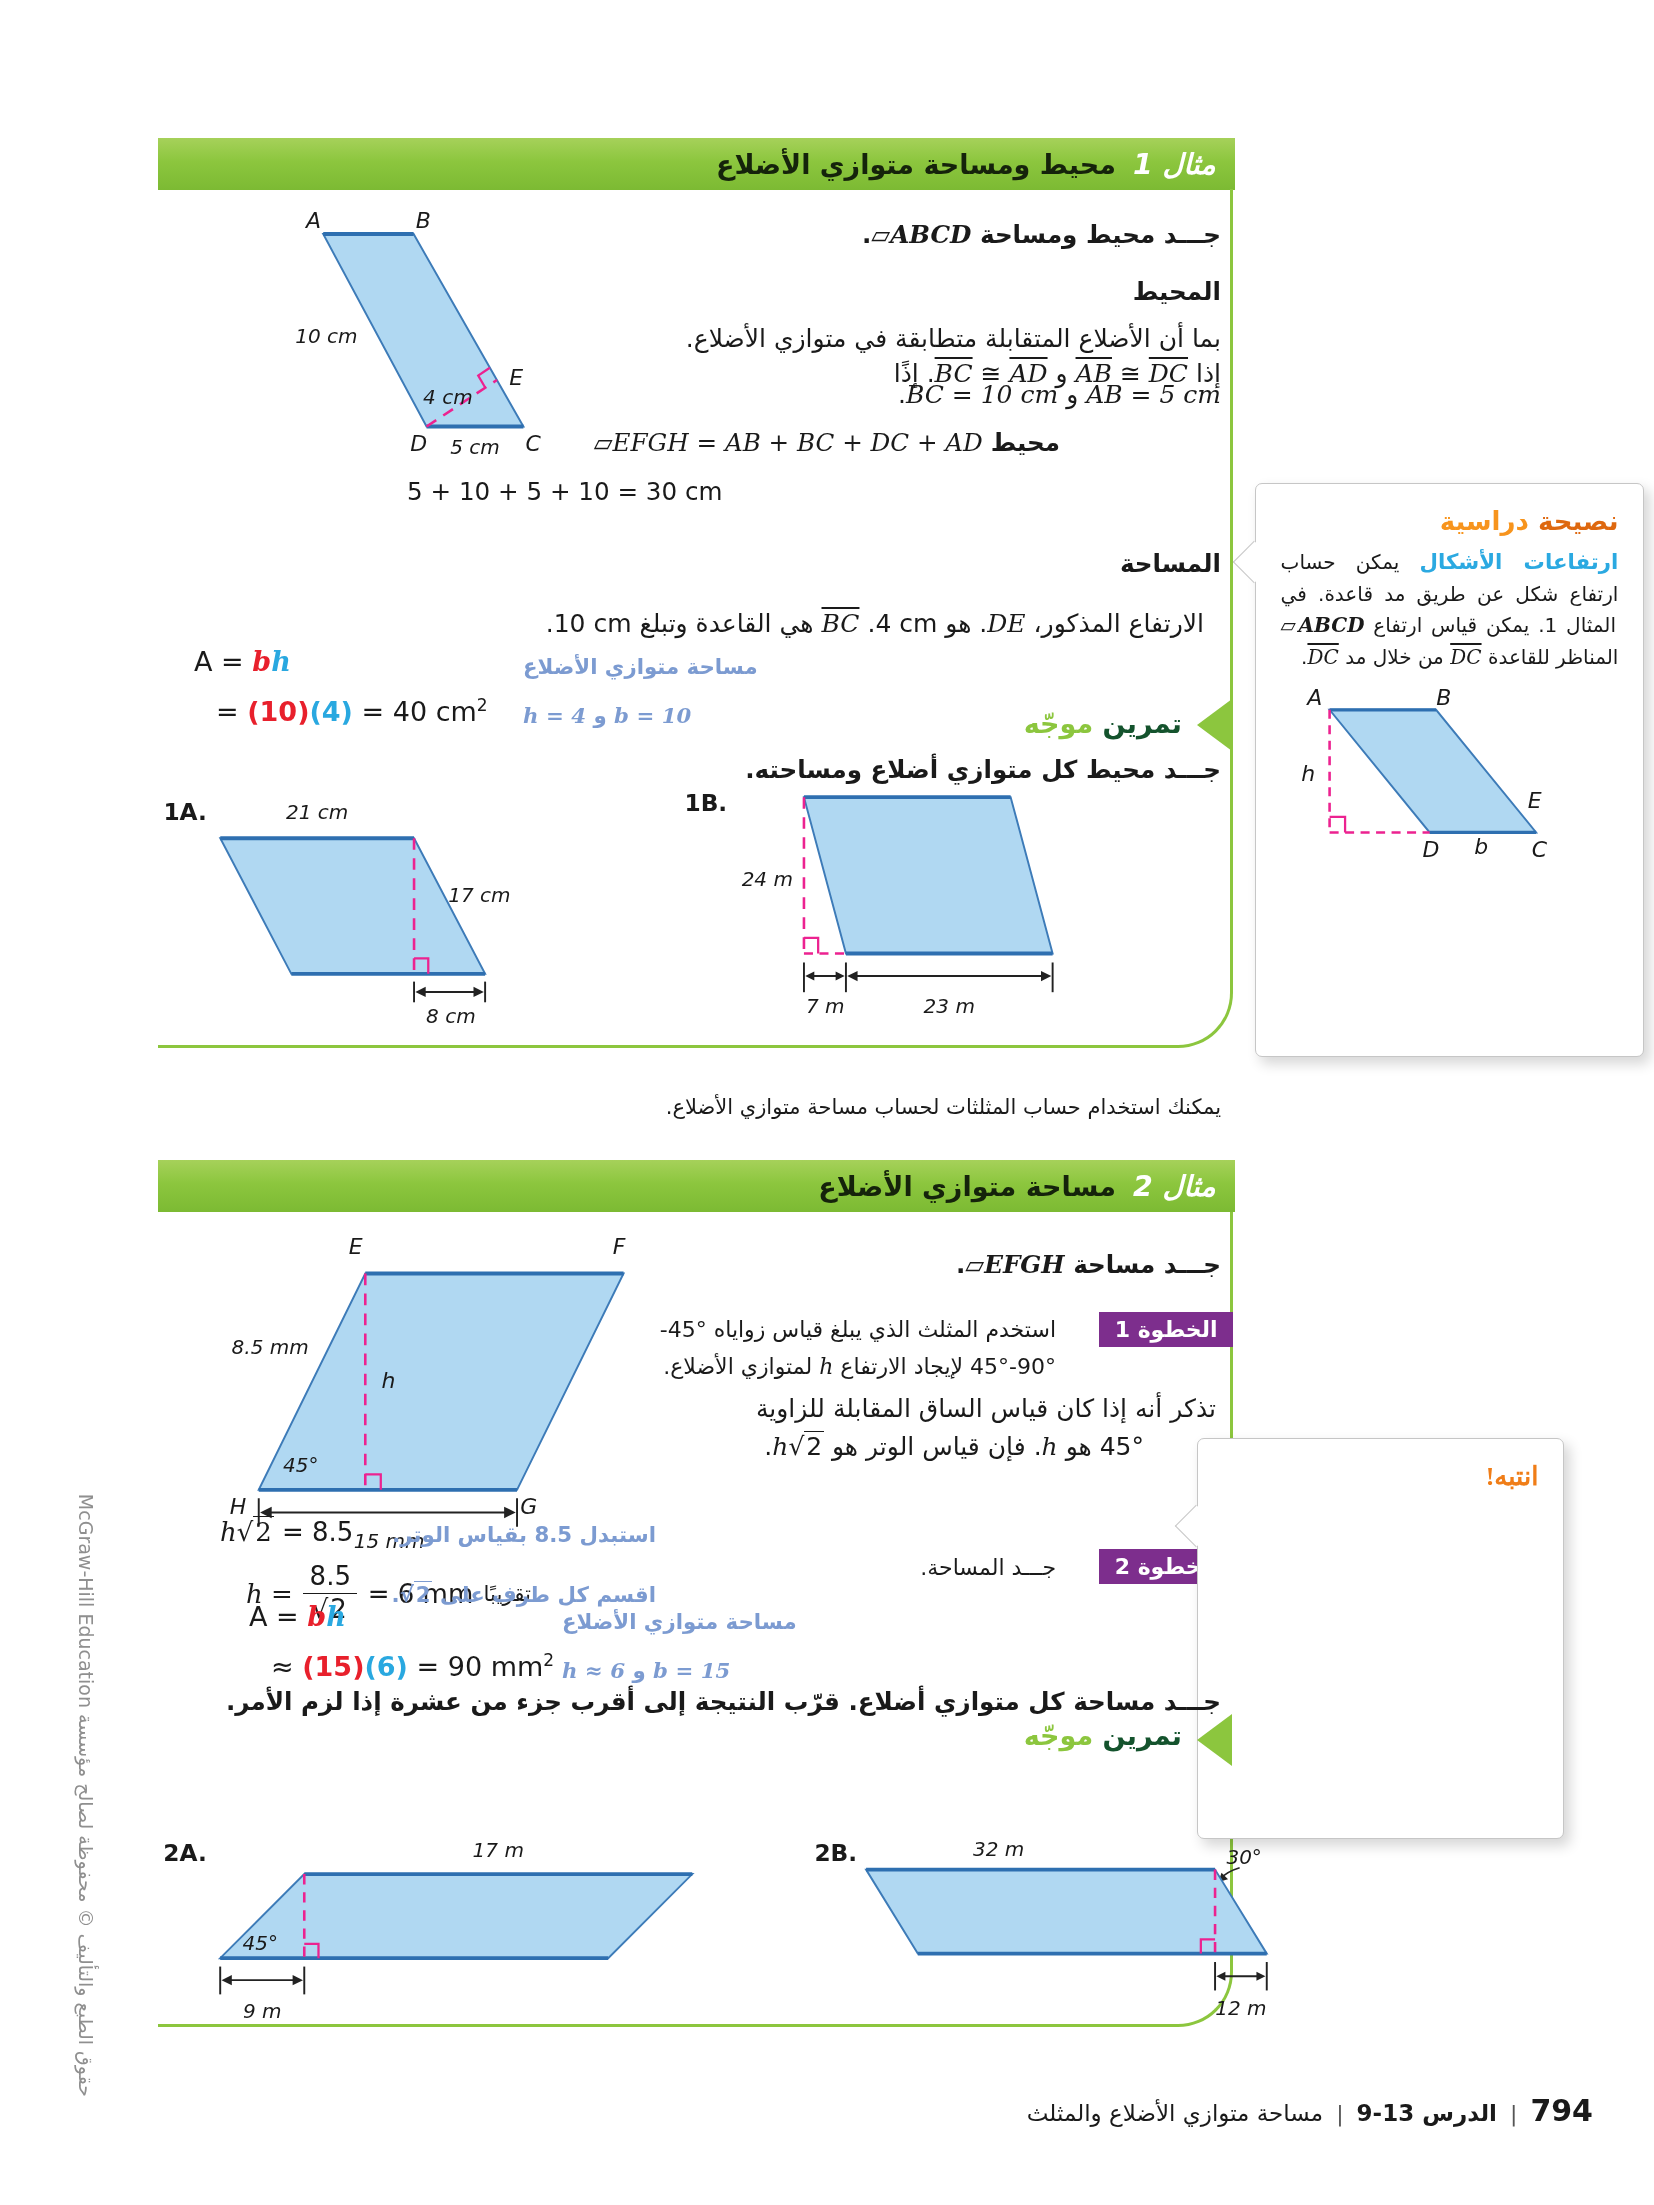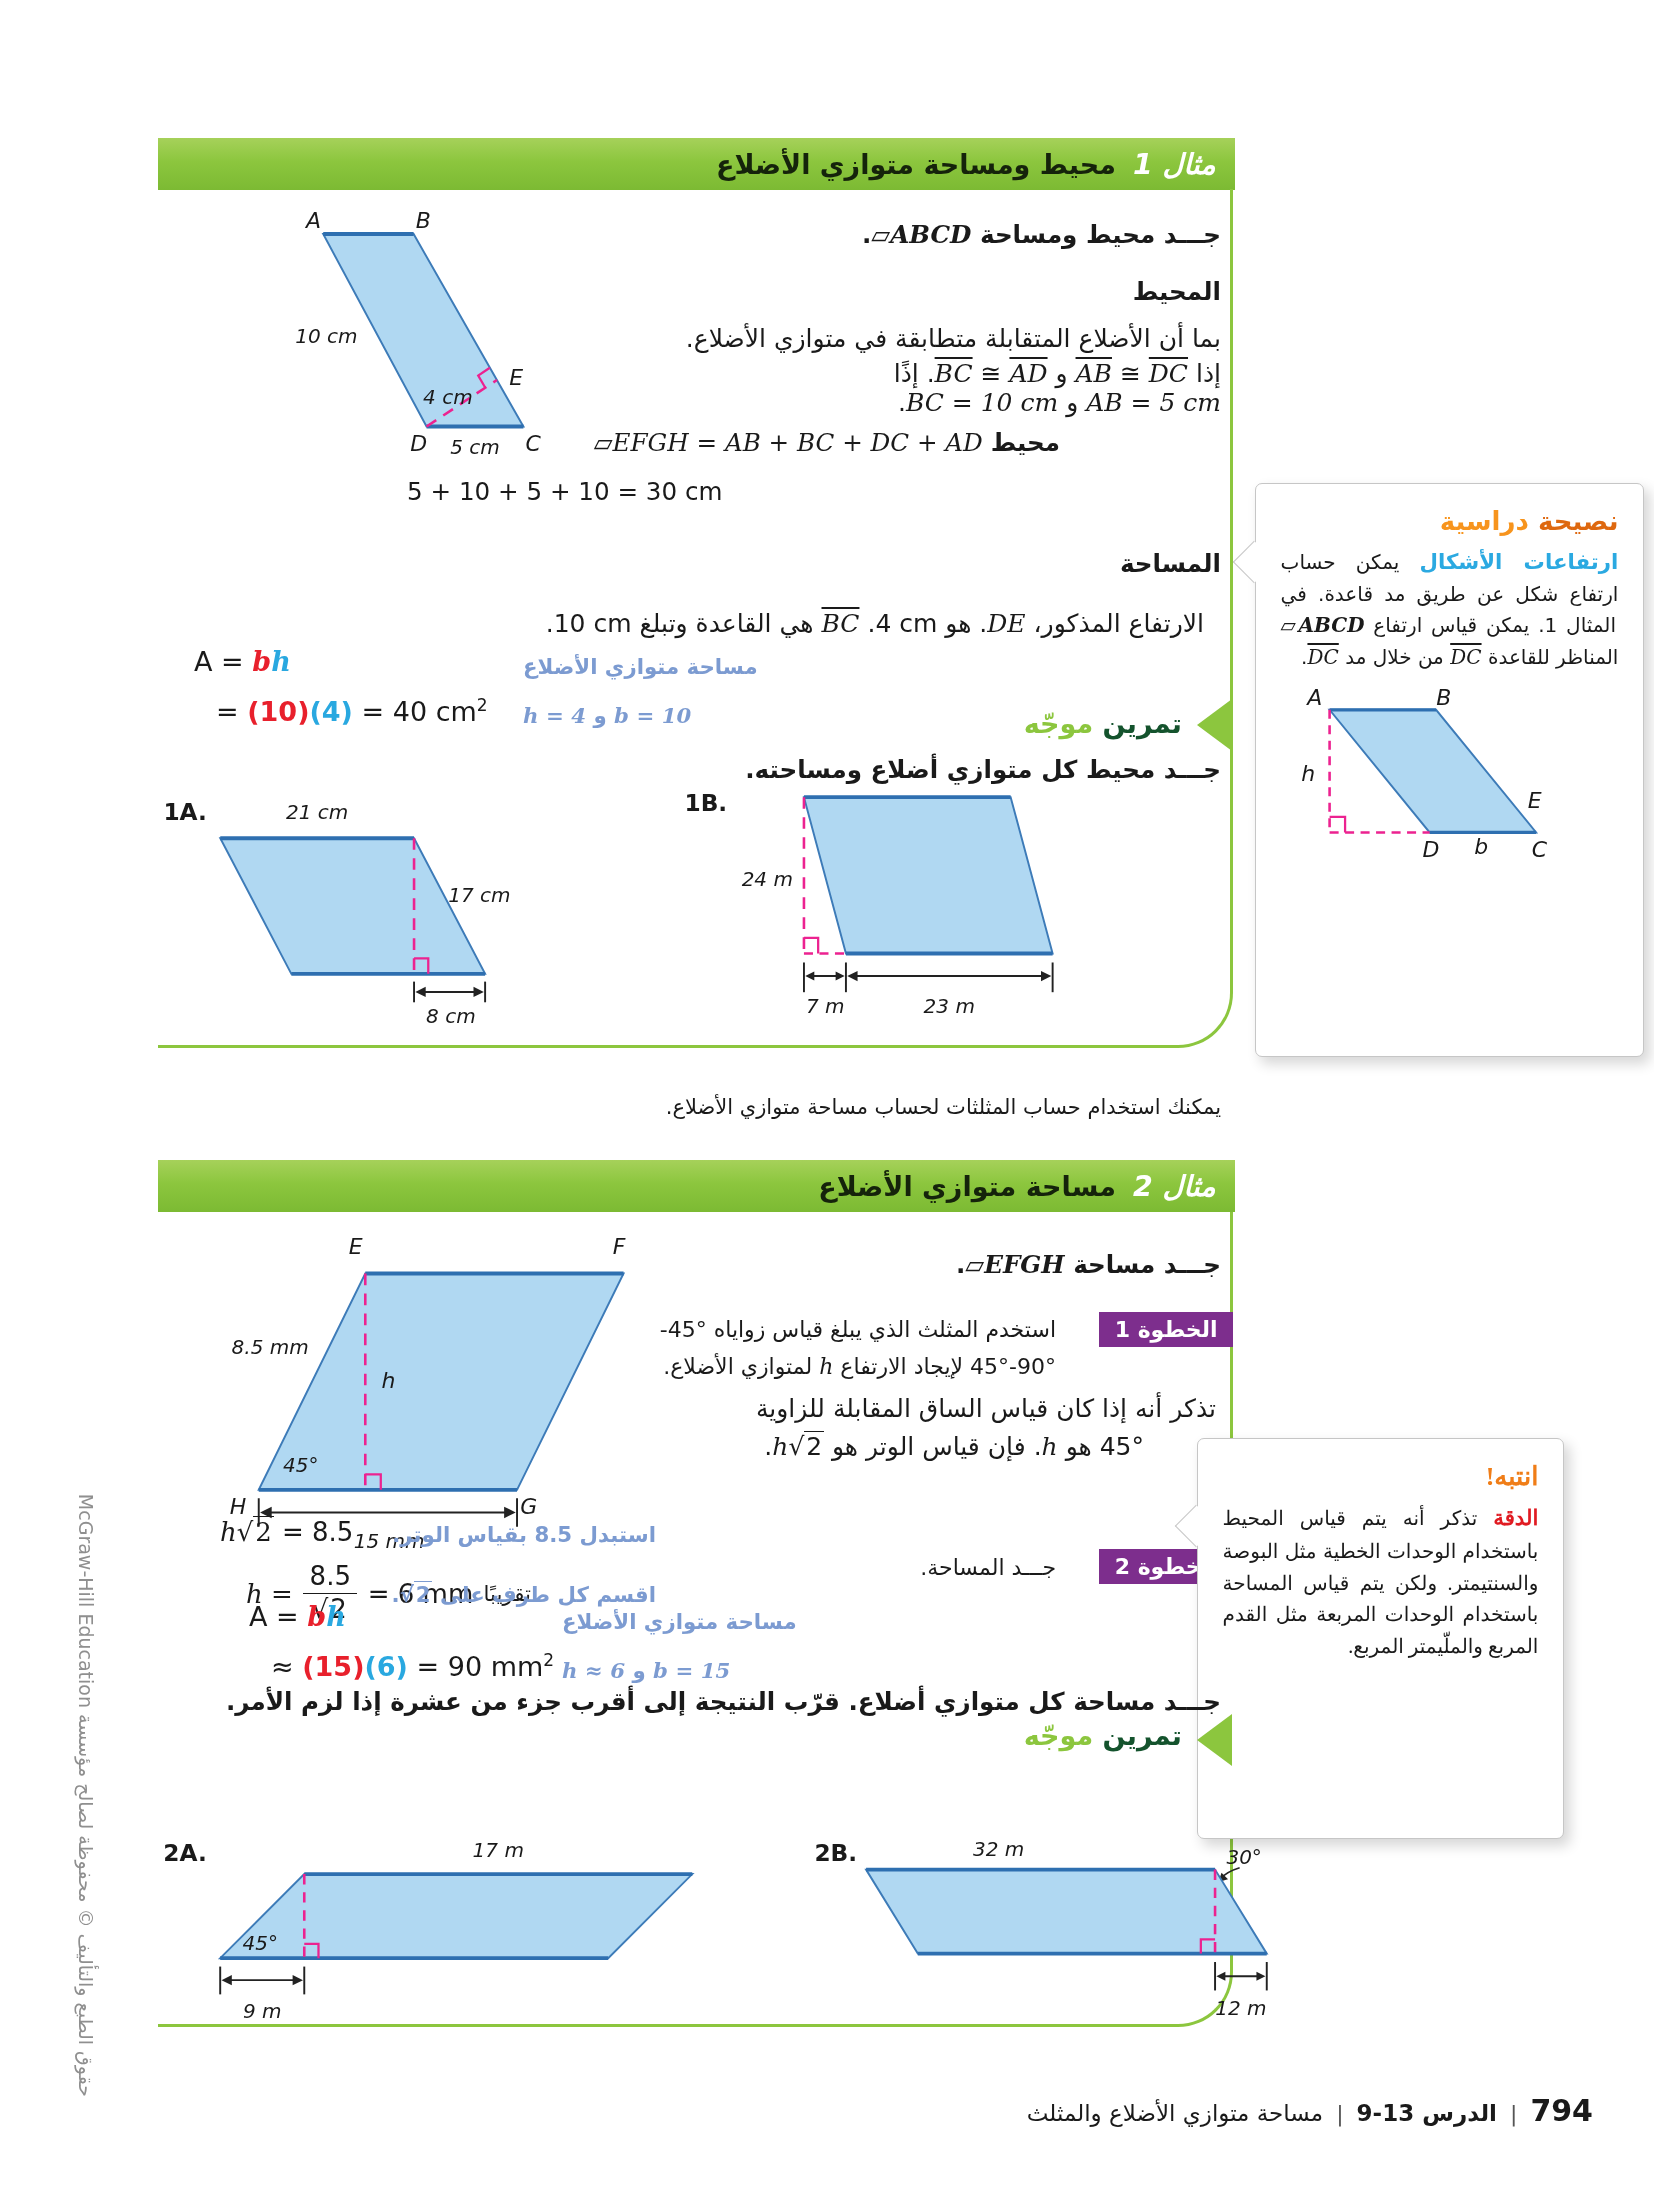--- a/index.html
+++ b/index.html
@@ -91,21 +91,21 @@
 
   <div class="abs rtl h38" style="right:433px; top:277px;">المحيط</div>
 
   <div class="abs rtl body34" style="right:433px; top:320px;">بما أن الأضلاع المتقابلة متطابقة في متوازي الأضلاع.</div>
   <div class="abs rtl body34" style="right:433px; top:355px;">
     <span>إذا</span>
     <span dir="ltr"><span class="seg mvar">AB</span> <span>≅</span> <span class="seg mvar">DC</span></span>
     <span>و</span>
     <span dir="ltr"><span class="seg mvar">BC</span> <span>≅</span> <span class="seg mvar">AD</span></span><span>. إذًا</span>
   </div>
-  <div class="abs rtl body34" style="right:433px; top:384px;">
+  <div class="abs rtl body34" style="right:433px; top:376px;">
     <span dir="ltr" class="mvar">AB = 5 cm</span>
     <span>و</span>
     <span dir="ltr" class="mvar">BC = 10 cm</span><span>.</span>
   </div>
 
   <div class="abs rtl" style="right:594px; top:428px; font-size:24.6px;">
     <span class="b">محيط</span>
     <span dir="ltr" class="mvar">▱EFGH = AB + BC + DC + AD</span>
   </div>
   <div class="abs" style="left:407px; top:477px; font-size:24.6px;" dir="ltr">5 + 10 + 5 + 10 = 30 cm</div>
@@ -324,24 +324,20 @@
   <div class="abs note rtl" style="left:562px; top:1658px;">
     <span dir="ltr"><i class="mvar">b = 15</i></span>
     <span>و</span>
     <span dir="ltr"><i class="mvar">h ≈ 6</i></span>
   </div>
 
   <div class="abs sidebox" style="left:1197px; top:1438px; width:367px; height:401px;font-family:Liberation Serif, serif;">
     <div class="tail" style="top:72px;"></div>
     <div class="side-pad">
       <div class="rtl attn-title">انتبه!</div>
-      <div class="side-body" style="margin-top:10.3px;">
-        <span class="attn-kw" style="font-size:21.3px;">الدقة</span>
-        <span>تذكر أنه يتم قياس المحيط باستخدام الوحدات الخطية مثل البوصة والسنتيمتر. ولكن يتم قياس المساحة باستخدام الوحدات المربعة مثل القدم المربع والملّيمتر المربع.</span>
-      </div>
     </div>
   </div>
 
   <div class="abs gp-arrow" style="left:1197px; top:1714px;"></div>
   <div class="abs gp-label" style="right:472px; top:1720px;">
     <span class="gp-word1">تمرين</span>
     <span class="gp-word2">موجّه</span>
   </div>
   <div class="abs rtl h38" style="right:433px; top:1687px;">جـــد مساحة كل متوازي أضلاع. قرّب النتيجة إلى أقرب جزء من عشرة إذا لزم الأمر.</div>
 

